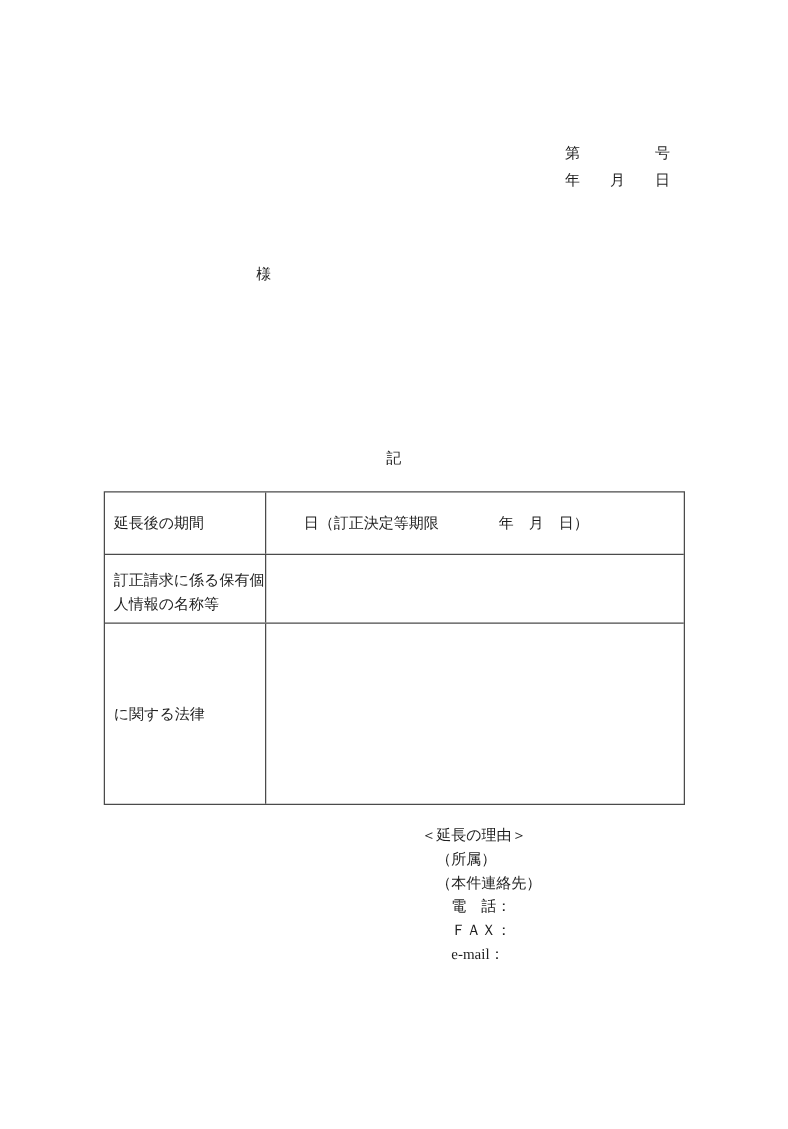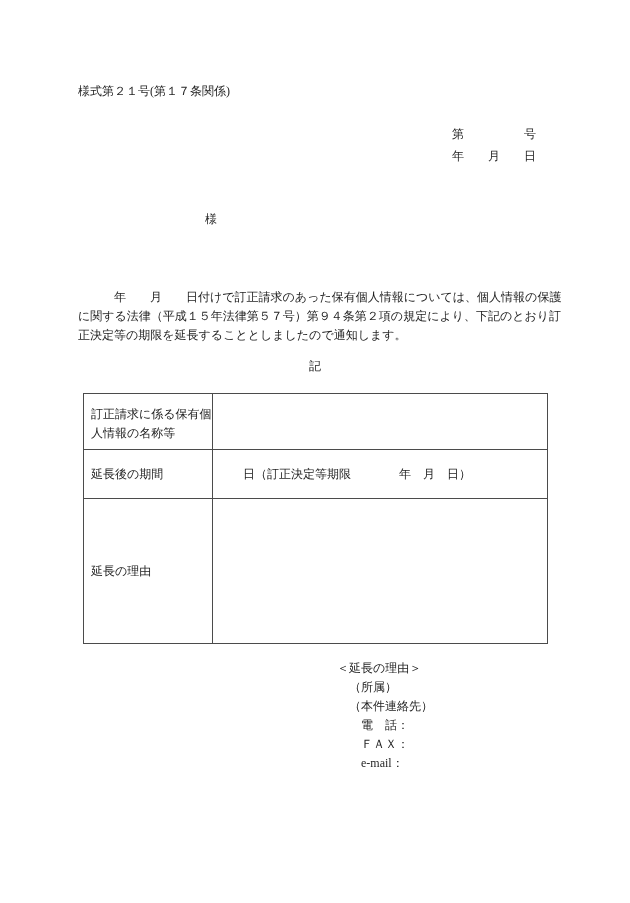--- a/index.html
+++ b/index.html
@@ -13,21 +13,21 @@
     font-size: 12px;
     color: #1e1e1e;
     overflow: hidden;
   }
   .abs { position: absolute; }
   .multiline { white-space: pre-line; }
 
   .form-number { left: 78px; top: 83px; }
 
   .doc-number-block {
-    right: 94px; top: 123px;
+    right: 94px; top: 111px;
     text-align: right;
     line-height: 22px;
   }
 
   .doc-title {
     left: 0; top: 176px; width: 100%;
     text-align: center;
     letter-spacing: 0.3px;
   }
 
@@ -64,49 +64,45 @@
   .row-3 { height: 145px; }
   .row-3 .t-label, .row-3 .t-value { align-items: center; }
 
   .contact-block { left: 337px; top: 659px; line-height: 19px; }
 </style>
 </head>
 <body>
 
 <div class="page">
 
-  <div class="abs form-number">様式第２１号(第１７条関係)</div>
 
   <div class="abs doc-number-block">
     <div>第　　　　　号</div>
     <div>年　　月　　日</div>
   </div>
 
 
   <div class="abs addressee">様</div>
 
 
-  <div class="abs body-paragraph multiline">　　　年　　月　　日付けで訂正請求のあった保有個人情報については、個人情報の保護
-に関する法律（平成１５年法律第５７号）第９４条第２項の規定により、下記のとおり訂
-正決定等の期限を延長することとしましたので通知します。</div>
 
   <div class="abs record-marker">記</div>
 
   <div class="abs notice-table">
+    <div class="t-row row-2">
+      <div class="t-label">延長後の期間</div>
+      <div class="t-value">　　日（訂正決定等期限　　　　年　月　日）</div>
+    </div>
     <div class="t-row row-1">
       <div class="t-label multiline">訂正請求に係る保有個
 人情報の名称等</div>
       <div class="t-value"></div>
     </div>
-    <div class="t-row row-2">
-      <div class="t-label">延長後の期間</div>
-      <div class="t-value">　　日（訂正決定等期限　　　　年　月　日）</div>
-    </div>
     <div class="t-row row-3">
-      <div class="t-label">延長の理由</div>
+      <div class="t-label">に関する法律</div>
       <div class="t-value"></div>
     </div>
   </div>
 
   <div class="abs contact-block">
     <div>＜延長の理由＞</div>
     <div>　（所属）</div>
     <div>　（本件連絡先）</div>
     <div>　　電　話：</div>
     <div>　　ＦＡＸ：</div>

